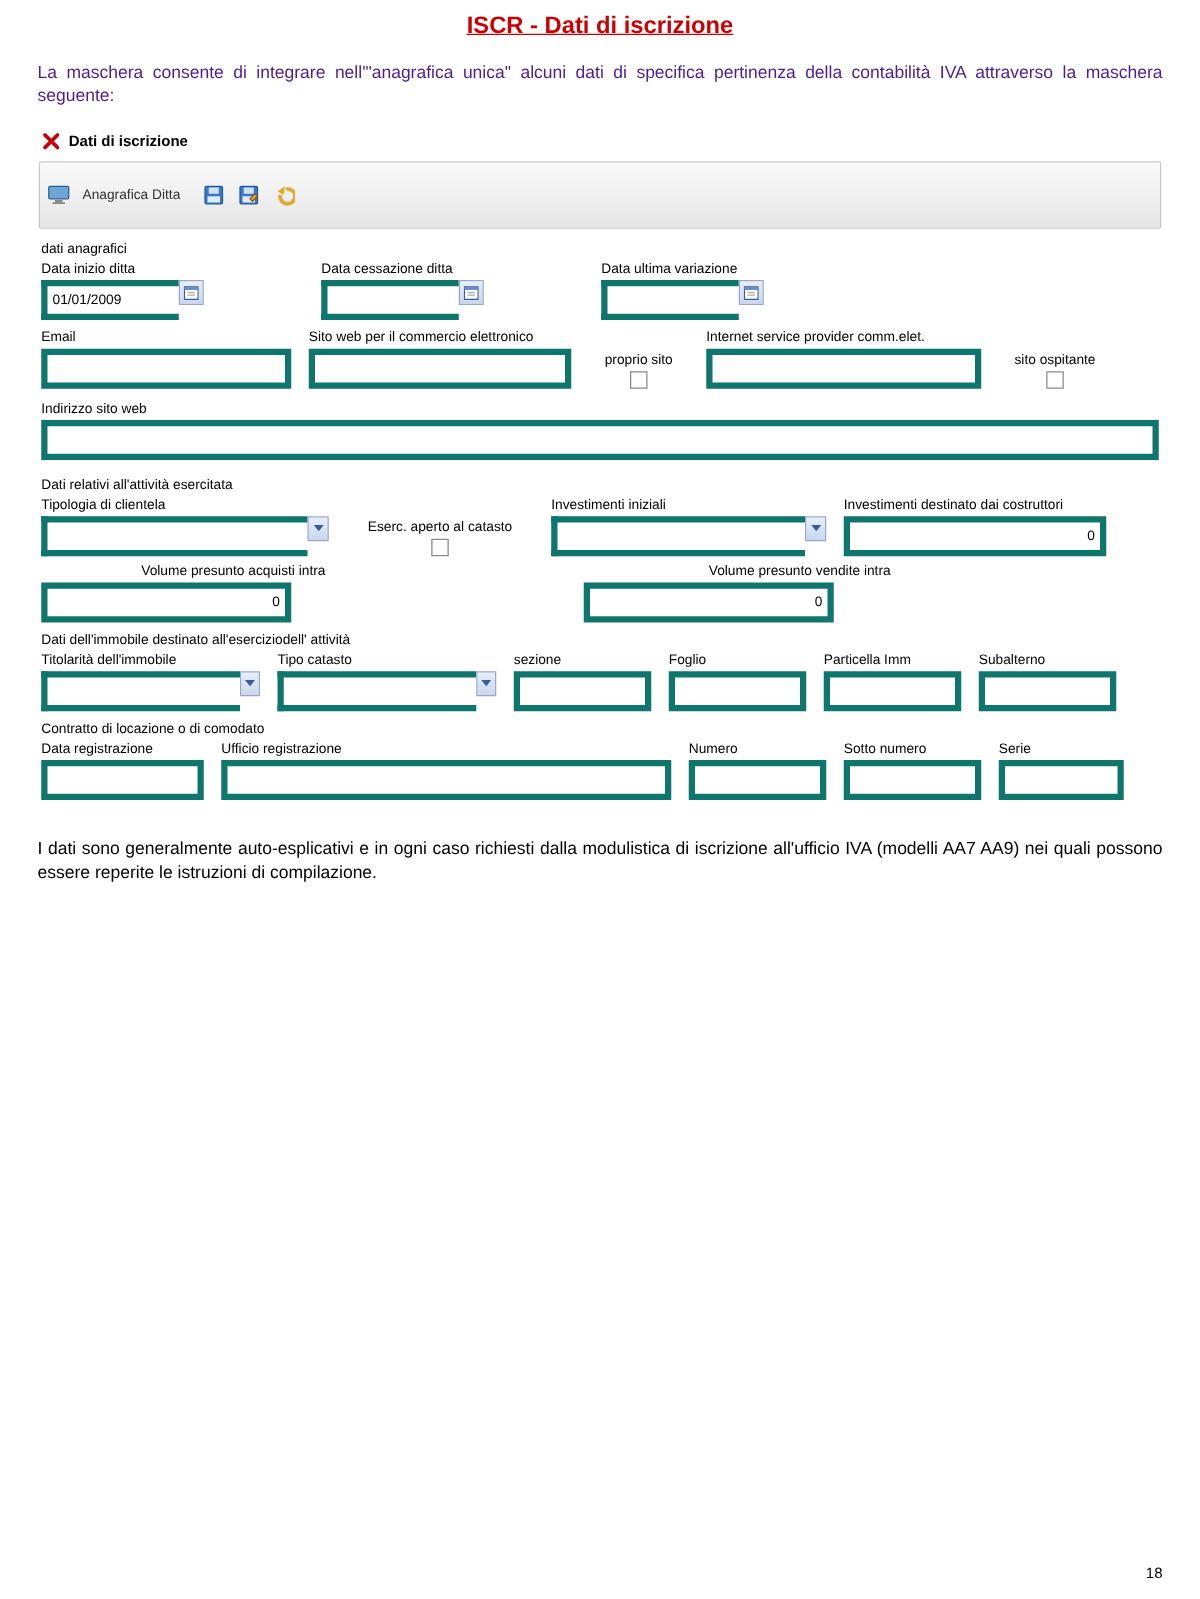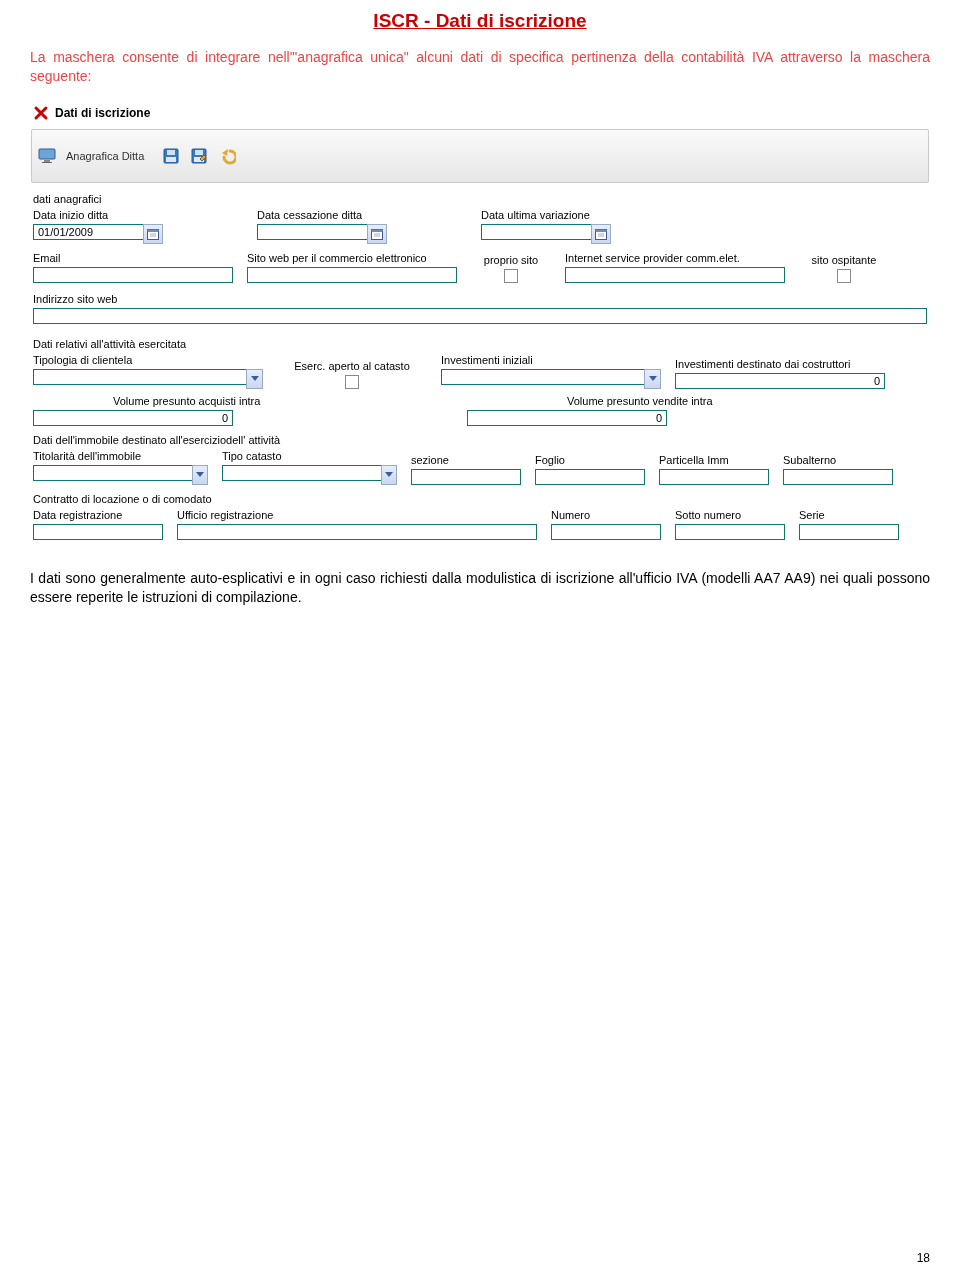--- a/index.html
+++ b/index.html
@@ -17,21 +17,21 @@
     color: #cc0000;
     font-family: Verdana, Arial, sans-serif;
     font-weight: bold;
     font-size: 19px;
     text-decoration: underline;
     margin-bottom: 16px;
   }
   .intro {
     font-family: Verdana, Arial, sans-serif;
     font-size: 14px;
-    color: #ef4444;
+    color: #4c1d95;
     text-align: justify;
     line-height: 1.35;
     margin-bottom: 14px;
   }
   .form-wrap {
     border: 1px solid #fff;
     font-size: 11px;
     color: #000;
   }
   .form-header {
@@ -87,22 +87,22 @@
     display: flex;
     flex-direction: column;
     gap: 3px;
   }
   .label {
     font-size: 11px;
     color: #000;
     white-space: nowrap;
   }
   .input, .select {
-    height: 16px;
-    border: 1px solid #0f766e;
+    height: 32px;
+    border: 5px solid #0f766e;
     background: #fff;
     font-size: 11px;
     padding: 0 4px;
     width: 100%;
   }
   .input.right { text-align: right; }
   .date-wrap {
     display: flex;
     align-items: stretch;
   }

